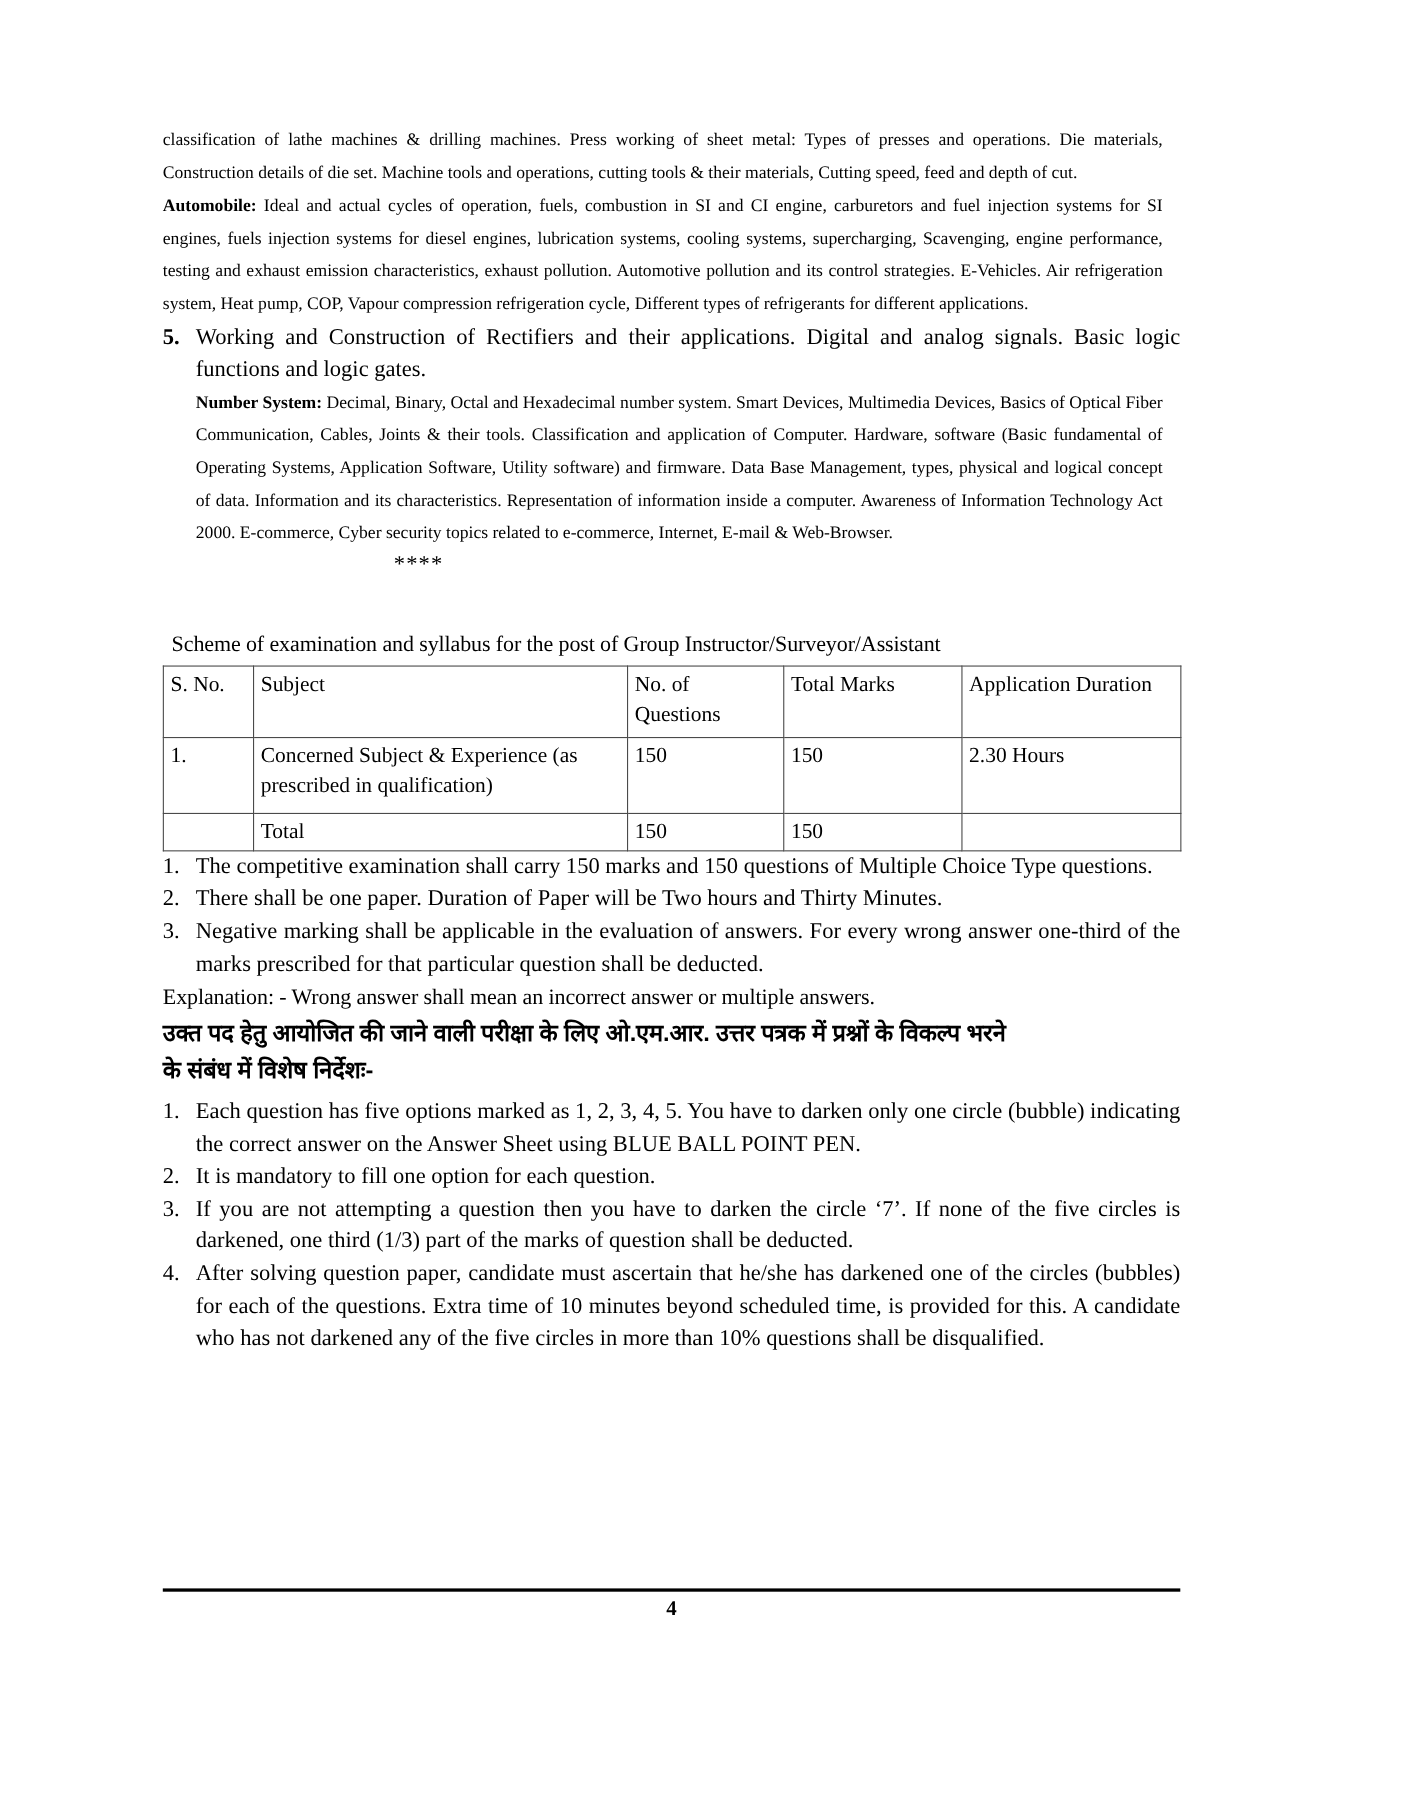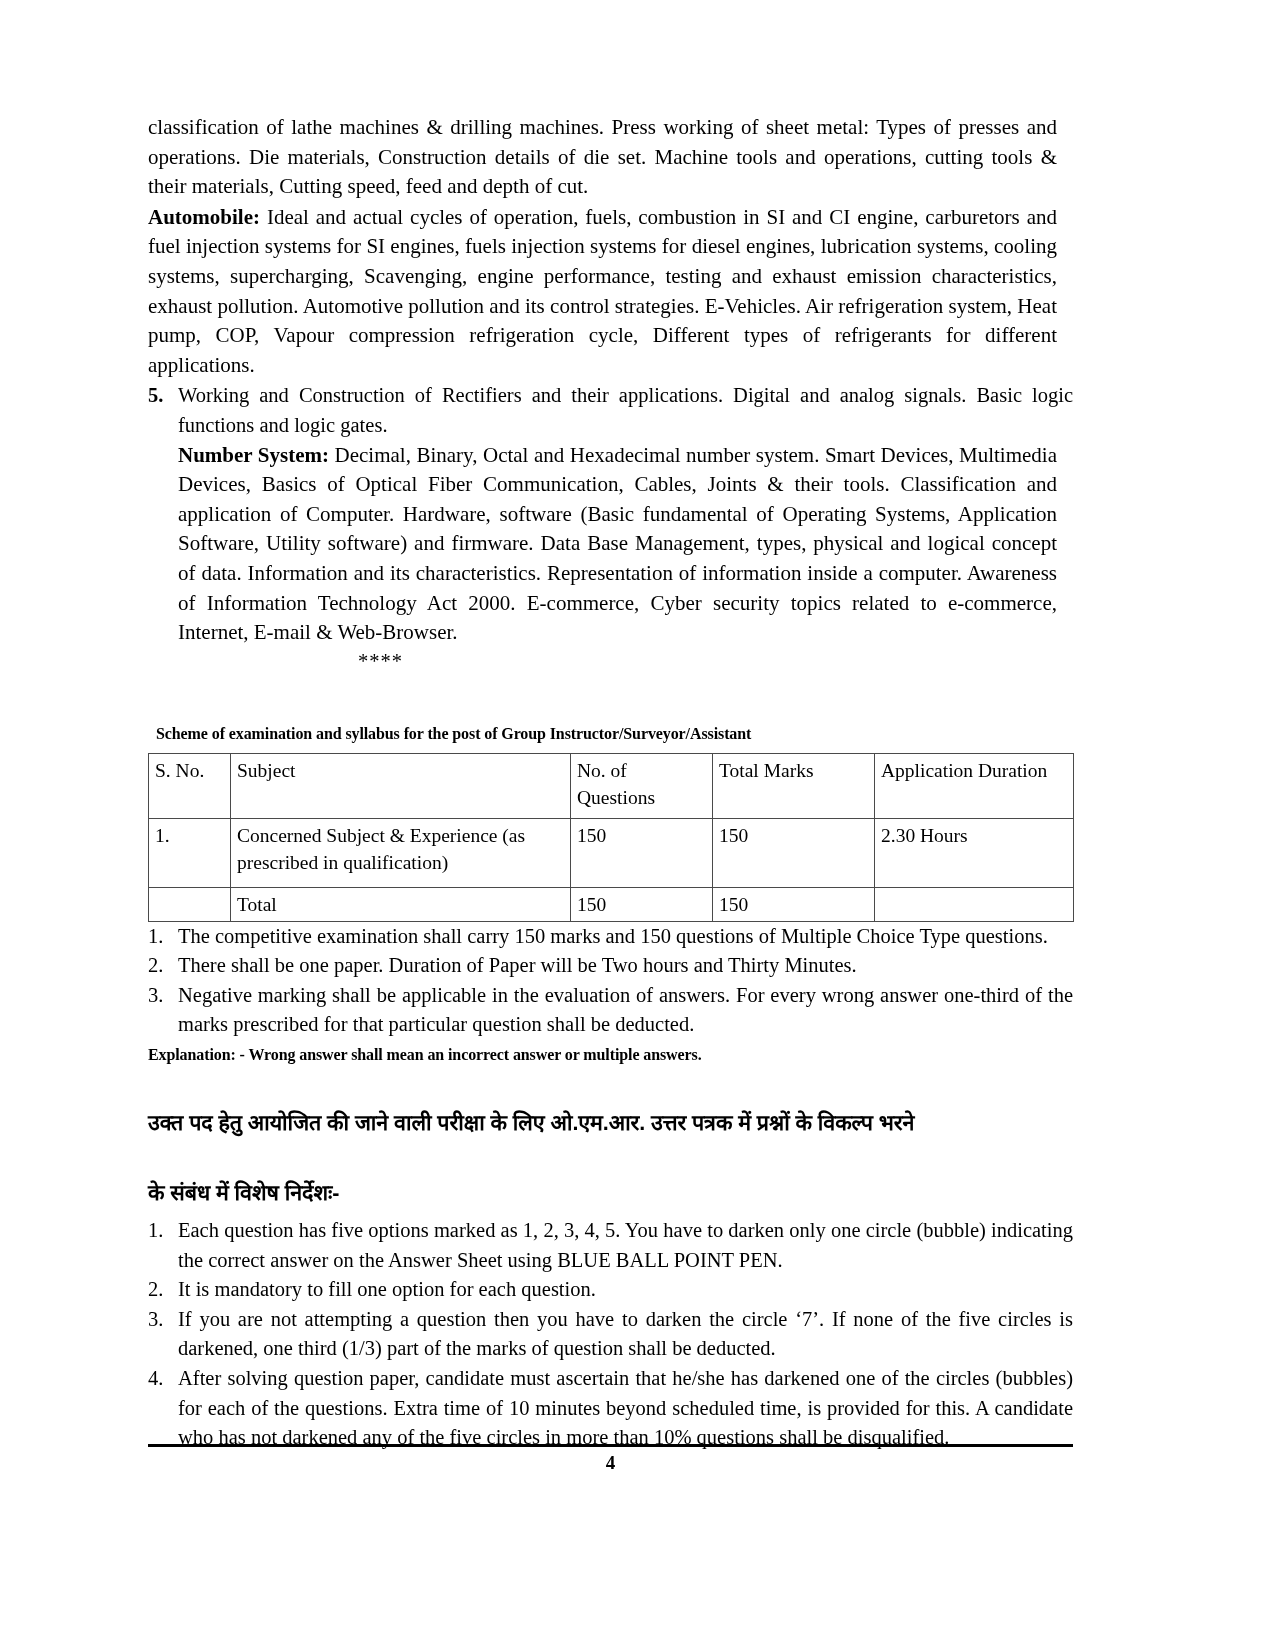--- a/index.html
+++ b/index.html
@@ -23,21 +23,21 @@
   }
   .content {
     position: absolute;
     left: 148px;
     top: 113px;
     width: 925px;
   }
 
   
   .para {
-    font-size: 21px;
+    font-size: 16px;
     line-height: 29.6px;
     text-align: justify;
     text-justify: inter-word;
     margin: 0 16px 1px 0;
     hyphens: none;
   }
   .para.indent {
     padding-left: 30px;
   }
   .lead {
@@ -69,22 +69,22 @@
     letter-spacing: 1px;
     margin-top: 2px;
     padding-right: 460px;
   }
 
   .gap-lg { height: 46px; }
   .gap-sm { height: 6px; }
 
   
   .heading {
-    font-size: 16px;
-    font-weight: bold;
+    font-size: 20px;
+    font-weight: normal;
     line-height: 30px;
     letter-spacing: -0.1px;
   }
   .heading.first-ind { text-indent: 8px; }
 
   
   table.scheme {
     border-collapse: collapse;
     width: 925px;
     margin-top: 4px;
@@ -113,21 +113,20 @@
   
   .olist .numrow .num { font-weight: normal; }
 
   
   .hindi {
     font-family: "Liberation Sans", "DejaVu Sans", sans-serif;
     font-weight: bold;
     font-size: 21.5px;
     line-height: 34px;
     letter-spacing: -0.1px;
-    margin-top: 36px;
   }
 
   
   .footer-rule {
     position: absolute;
     left: 148px;
     top: 1444px;
     width: 925px;
     height: 0;
     border-top: 3px solid #000000;

